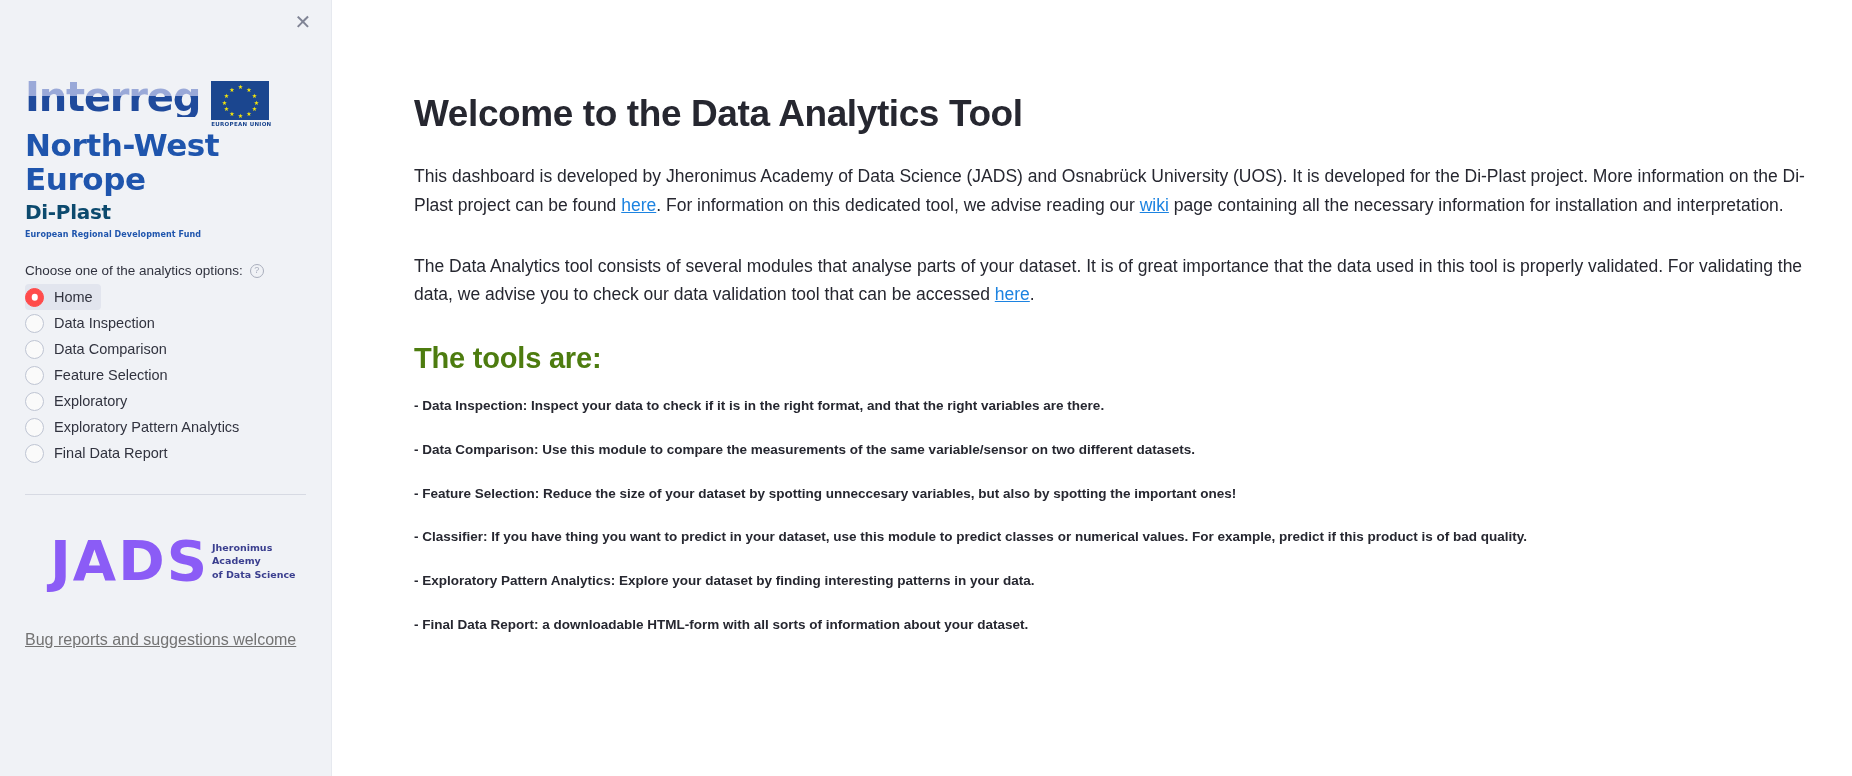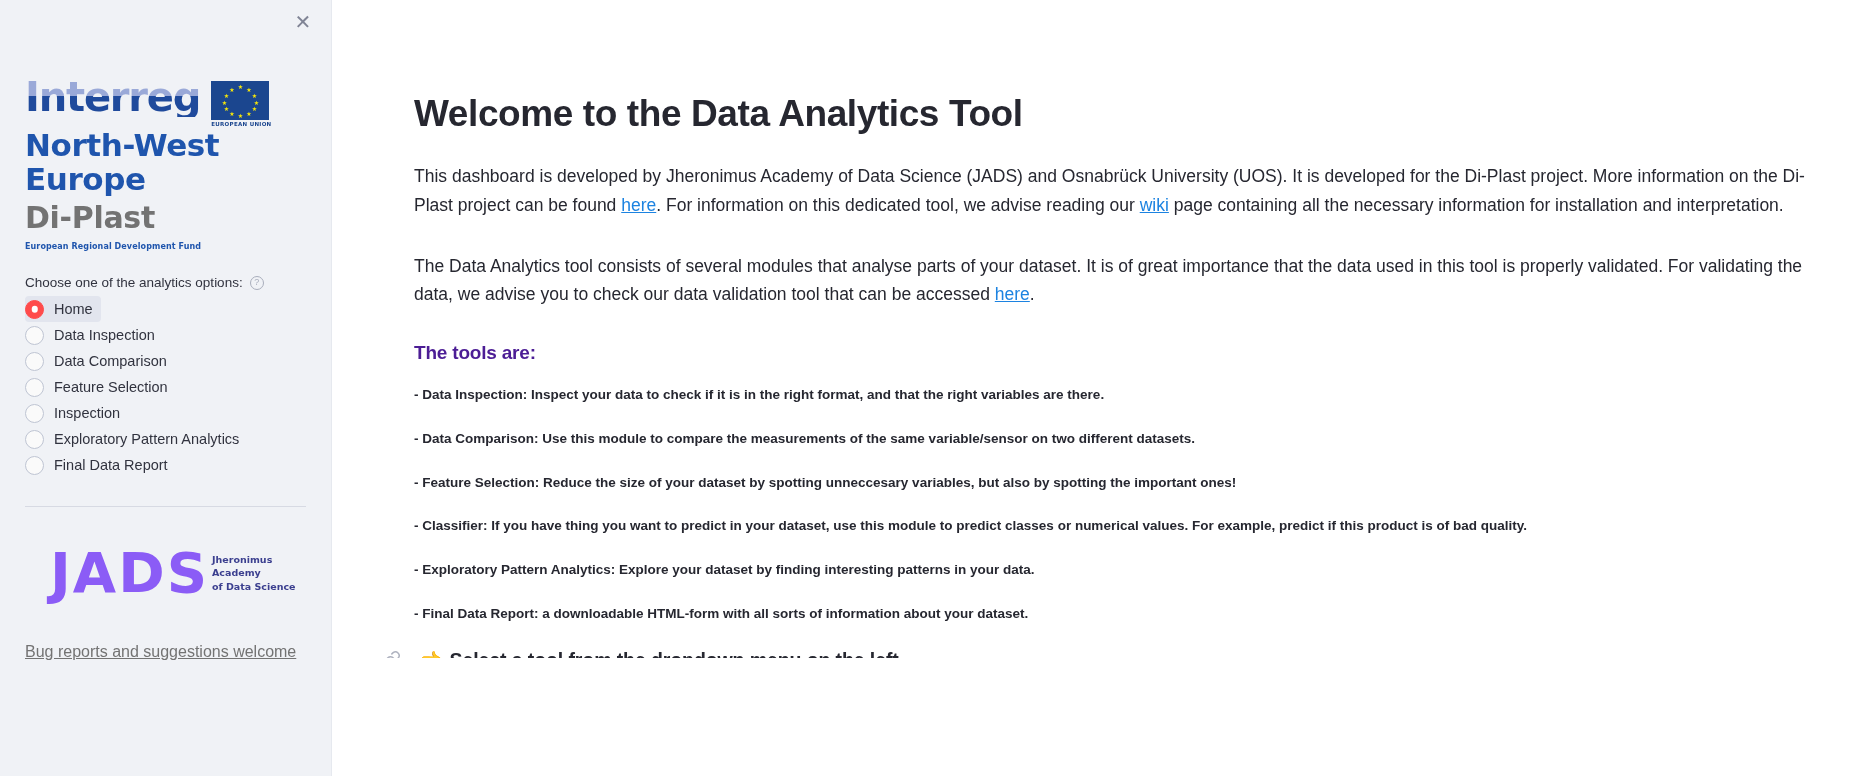--- a/index.html
+++ b/index.html
@@ -78,22 +78,22 @@
     font-weight: bold;
     font-size: 31px;
     color: #1f55ad;
     letter-spacing: -0.4px;
     line-height: 1.1;
     margin-top: 1px;
   }
   .diplast-word {
     font-family: "DejaVu Sans", sans-serif;
     font-weight: bold;
-    font-size: 30px;
-    color: #737373;
+    font-size: 20px;
+    color: #0c4a6e;
     letter-spacing: -0.3px;
     line-height: 1.2;
     margin-top: 4px;
   }
   .erdf-word {
     font-size: 8px;
     font-weight: bold;
     color: #1f55ad;
     margin-top: 6px;
     letter-spacing: 0.1px;
@@ -224,23 +224,23 @@
     color: #262730;
     margin: 0 0 33px 0;
   }
   p.body-para a, .inline-link {
     color: #1c83e1;
     text-decoration: underline;
     cursor: pointer;
   }
   h2.tools-heading {
     font-family: "Liberation Sans", sans-serif;
-    font-size: 19px;
+    font-size: 29px;
     font-weight: 600;
-    color: #4c1d95;
+    color: #4d7c0f;
     margin: 0 0 22px 0;
     letter-spacing: -0.2px;
   }
   .tool-line {
     font-size: 13.5px;
     font-weight: bold;
     color: #262730;
     margin: 0 0 25px 0;
     line-height: 1.4;
   }
@@ -340,21 +340,21 @@
       <div class="radio-row">
         <span class="radio-mark"></span>
         <span class="radio-label">Data Comparison</span>
       </div>
       <div class="radio-row">
         <span class="radio-mark"></span>
         <span class="radio-label">Feature Selection</span>
       </div>
       <div class="radio-row">
         <span class="radio-mark"></span>
-        <span class="radio-label">Inspection</span>
+        <span class="radio-label">Exploratory</span>
       </div>
       <div class="radio-row">
         <span class="radio-mark"></span>
         <span class="radio-label">Exploratory Pattern Analytics</span>
       </div>
       <div class="radio-row">
         <span class="radio-mark"></span>
         <span class="radio-label">Final Data Report</span>
       </div>
     </div>

